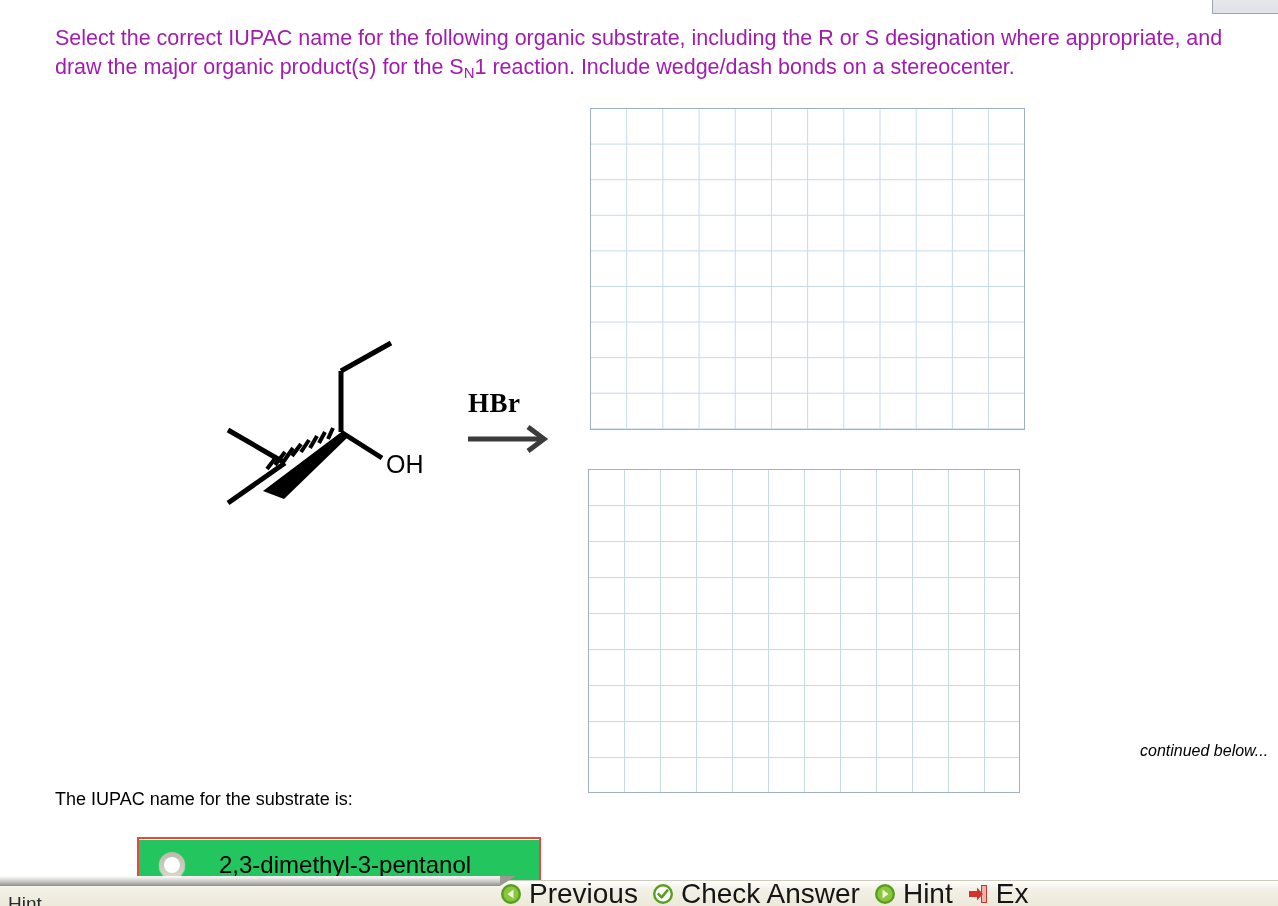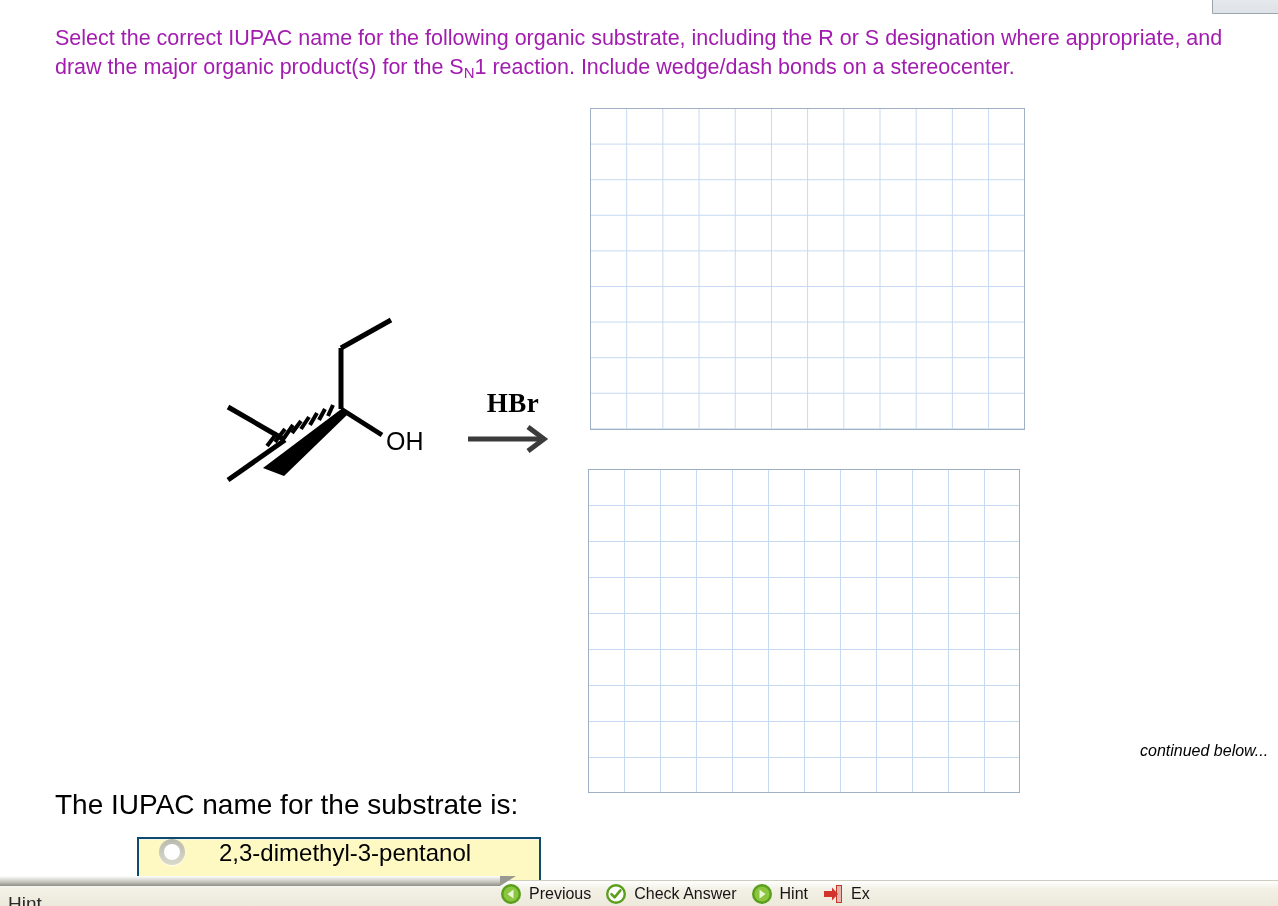--- a/index.html
+++ b/index.html
@@ -42,21 +42,21 @@
     font-size: 15px;
     vertical-align: baseline;
     position: relative;
     top: 4px;
   }
 
   
   .scheme {
     position: absolute;
     left: 200px;
-    top: 292px;
+    top: 315px;
     width: 360px;
     height: 210px;
   }
   .scheme svg { display: block; }
 
   
   .grid-box {
     position: absolute;
     background: #ffffff;
     border: 1px solid #9fb0c4;
@@ -92,35 +92,36 @@
     font-size: 16px;
     line-height: 25px;
     color: #000;
   }
 
   
   .answer-label {
     position: absolute;
     left: 55px;
     top: 789px;
-    font-size: 28px;
+    font-size: 18px;
     color: #000;
   }
 
   
   .option-box {
     position: absolute;
     left: 137px;
     top: 837px;
     width: 404px;
     height: 56px;
-    background: #fef9c3;
-    border: 2px solid #0c4a6e;
+    background: #22c55e;
+    border: 2px solid #ef4444;
     box-sizing: border-box;
     display: flex;
+    align-items: center;
     box-shadow: inset 0 1px 0 #f7f5ea;
   }
   .radio-outer {
     width: 26px;
     height: 26px;
     border-radius: 50%;
     margin-left: 20px;
     background: linear-gradient(to bottom, #b9b9ad, #d9d9cc);
     display: flex;
     align-items: center;
@@ -178,21 +179,21 @@
   }
 
   .navbar {
     position: absolute;
     left: 500px;
     top: 882px;
     height: 24px;
     display: flex;
     align-items: center;
     gap: 8px;
-    font-size: 16px;
+    font-size: 28px;
   }
   .nav-item {
     display: flex;
     align-items: center;
     gap: 7px;
     padding-right: 6px;
     white-space: nowrap;
   }
   .nav-item .nav-label { color: #151515; }
   .nav-item.disabled .nav-label { color: #8d8d8d; }
@@ -230,21 +231,21 @@
       <line x1="77" y1="141" x2="67" y2="154" stroke-width="4"></line>
     </g>
 
     <polygon points="140,118 148,122 84,184 63,176" fill="#000"></polygon>
 
     <text x="186" y="158" font-family="'Liberation Sans', sans-serif" font-size="25" fill="#000">OH</text>
   </svg>
 </div>
 
 <div style="position:absolute; left:468px; top:388px; width:90px; height:70px;">
-  <div style="font-family:'Liberation Serif', serif; font-weight:bold; font-size:27px; text-align:center; letter-spacing:.5px;">HBr</div>
+  <div style="font-family:'Liberation Serif', serif; font-weight:bold; font-size:27px; text-align:left; letter-spacing:.5px;">HBr</div>
   <svg width="90" height="32" viewBox="0 0 90 32" style="display:block;margin-top:4px;">
     <line x1="0" y1="16" x2="72" y2="16" stroke="#3b3b3b" stroke-width="5"></line>
     <polyline points="60,4 76,16 60,28" fill="none" stroke="#3b3b3b" stroke-width="5" stroke-linejoin="miter"></polyline>
   </svg>
 </div>
 
 <div class="grid-box" id="grid-top"></div>
 <div class="grid-box" id="grid-bottom"></div>
 
 <div class="continued">continued below...</div>

